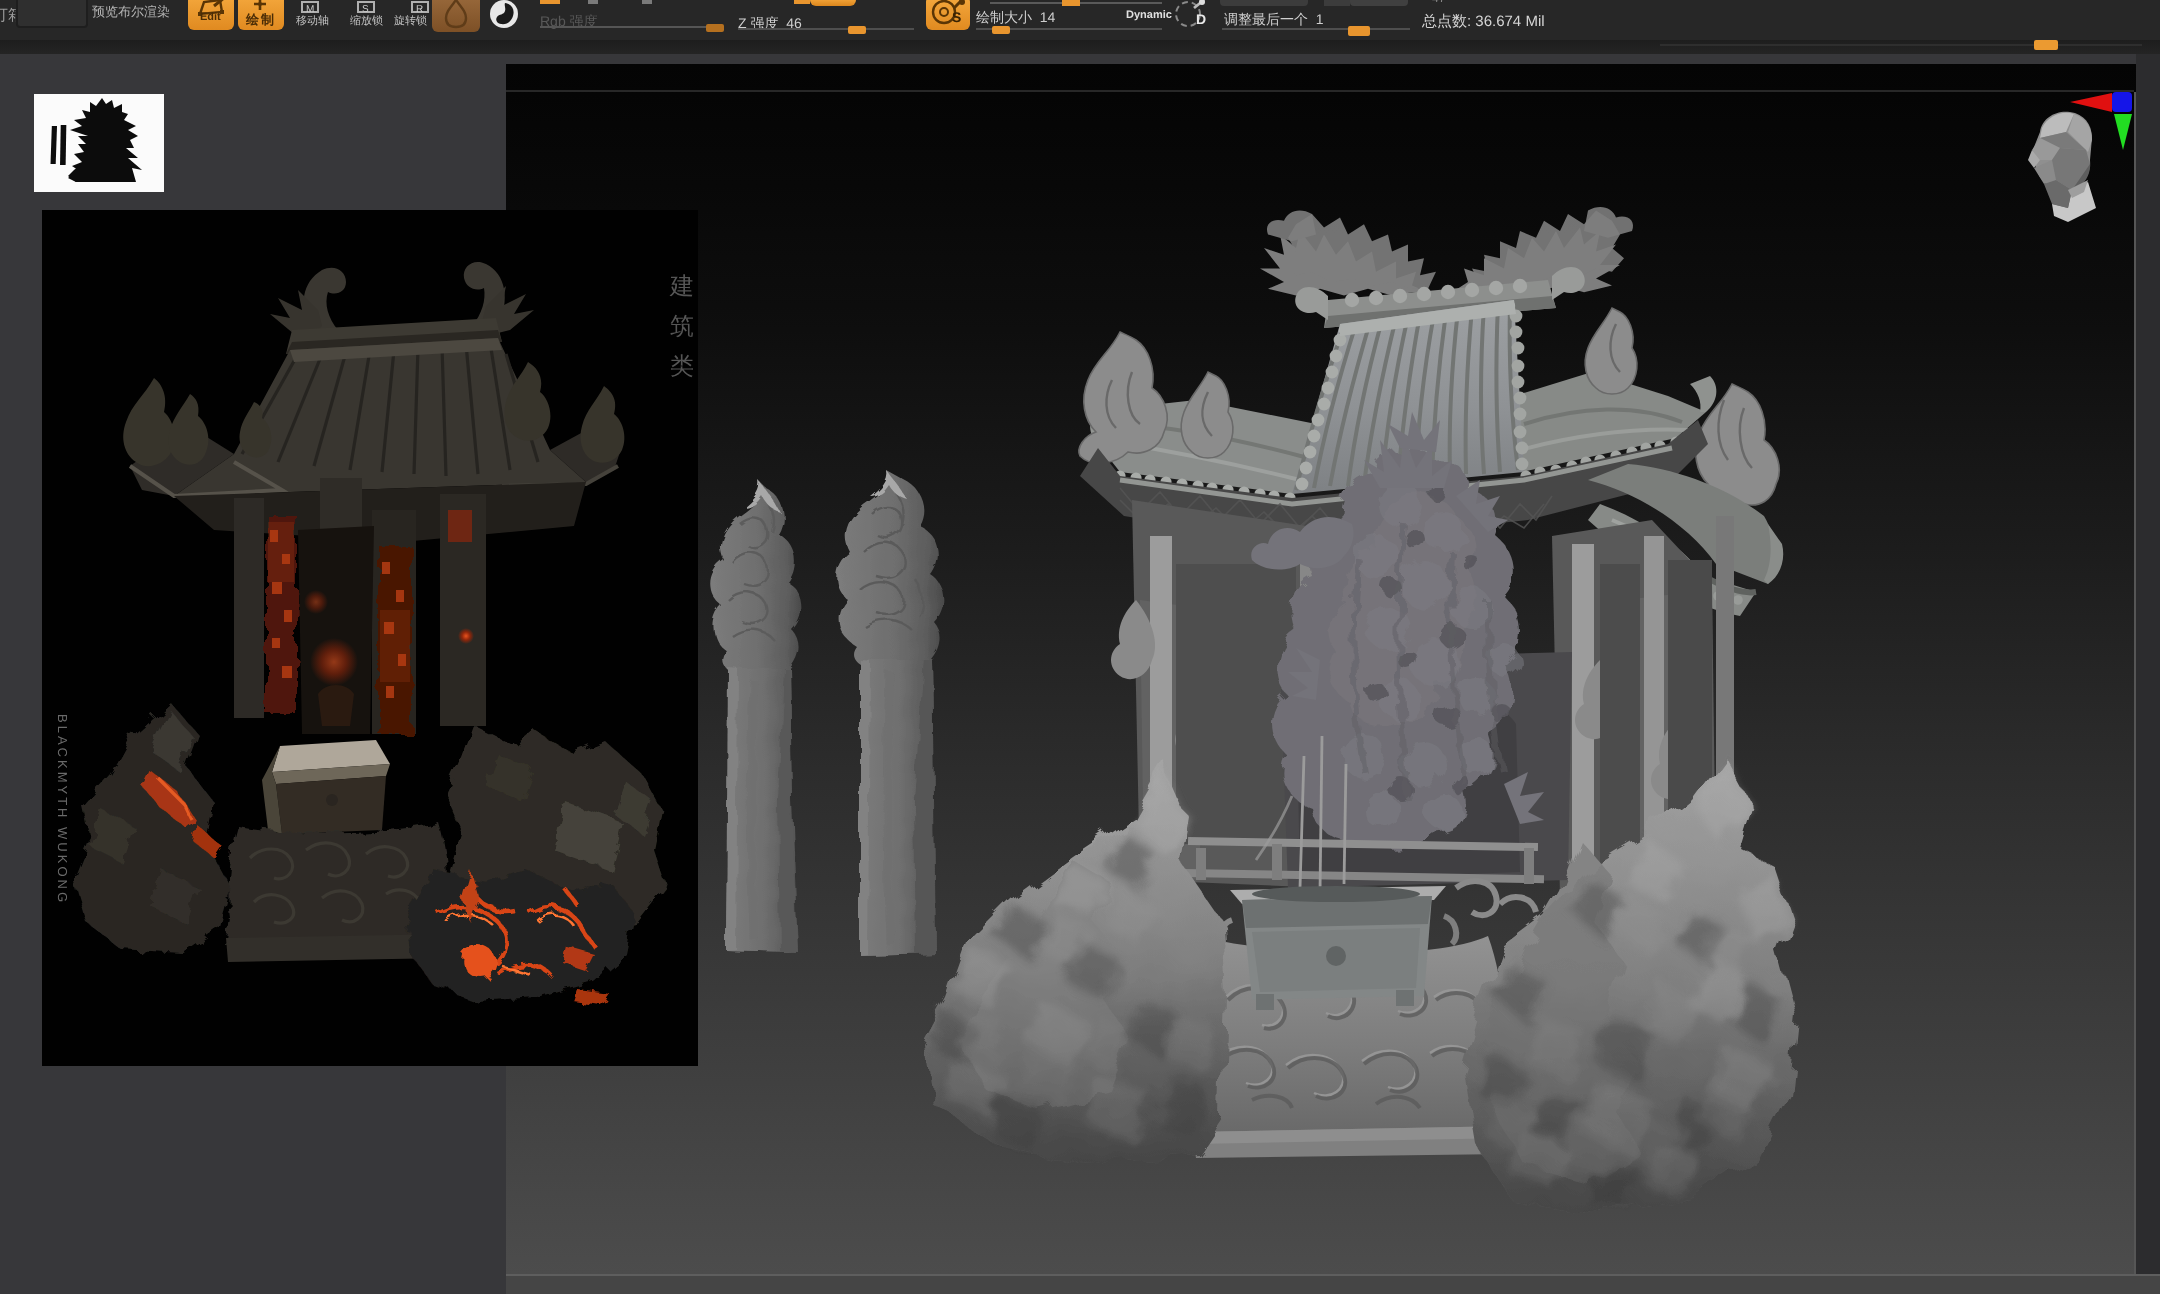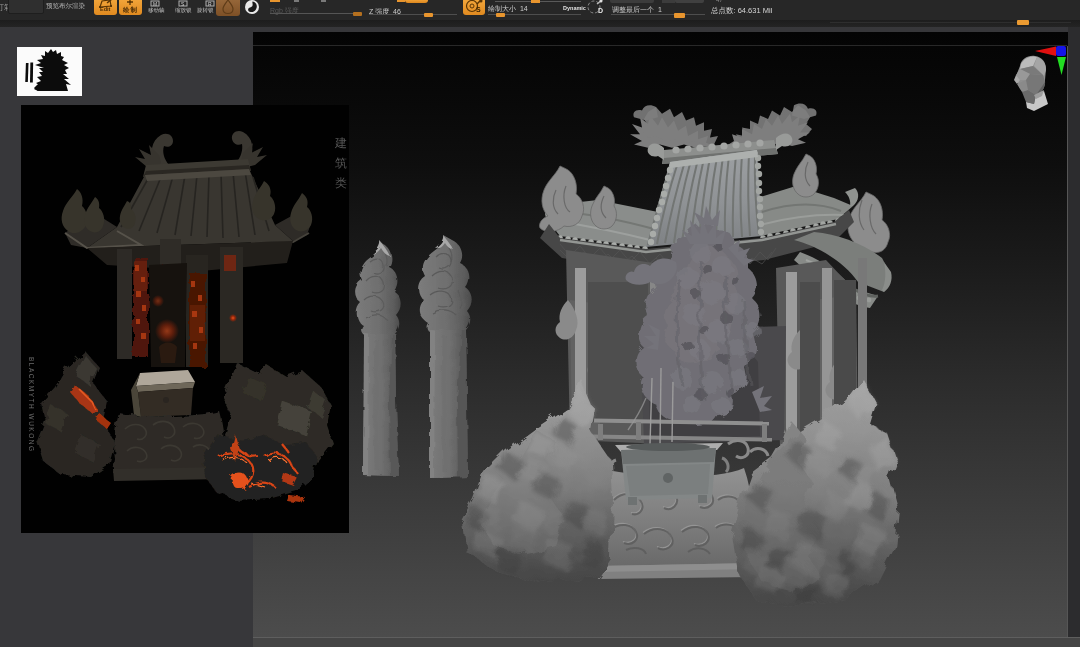--- a/index.html
+++ b/index.html
@@ -101,21 +101,21 @@
     <circle cx="8" cy="7" r="6" fill="none" stroke="#8a8a8a" stroke-width="1" stroke-dasharray="3 2"></circle>
     <path d="M11 4 L16 0" stroke="#bbb" stroke-width="1.4"></path>
     <circle cx="15" cy="1" r="1.5" fill="#ddd"></circle>
   </svg>
   <div class="tb-txt" style="left:598px;top:7px;font-size:7px;color:#e8e8e8;font-weight:bold;">D</div>
 
   <div class="tb-txt" style="left:612px;top:4.5px;color:#cfcfcf;">调整最后一个&nbsp; 1</div>
   <div class="track" style="left:611px;top:13.5px;width:94px;"></div>
   <div class="handle" style="left:674px;top:12.5px;width:11px;height:5px;"></div>
 
-  <div class="tb-txt" style="left:711px;top:6px;font-size:7.5px;color:#d5d5d5;">总点数: 64.631 Mil</div>
+  <div class="tb-txt" style="left:711px;top:6px;font-size:7.5px;color:#d5d5d5;">总点数: 36.674 Mil</div>
 
   <div class="abs" style="left:270px;top:0;width:10px;height:2px;background:#e8952e;"></div>
   <div class="abs" style="left:294px;top:0;width:5px;height:2px;background:#7a7a7a;"></div>
   <div class="abs" style="left:321px;top:0;width:5px;height:2px;background:#7a7a7a;"></div>
   <div class="abs" style="left:397px;top:0;width:8px;height:2px;background:#e8952e;"></div>
   <div class="abs" style="left:405px;top:0;width:23px;height:3px;background:linear-gradient(180deg,#f0a035,#db861d);border-radius:0 0 3px 3px;"></div>
   <div class="track" style="left:495px;top:1px;width:86px;background:#5a5a5a;"></div>
   <div class="abs" style="left:531px;top:0;width:9px;height:3px;background:#e8952e;"></div>
   <div class="abs" style="left:610px;top:0;width:44px;height:2.5px;background:#3c3c3c;border-radius:0 0 2px 2px;"></div>
   <div class="abs" style="left:662px;top:0;width:13px;height:2.5px;background:#3c3c3c;"></div>

